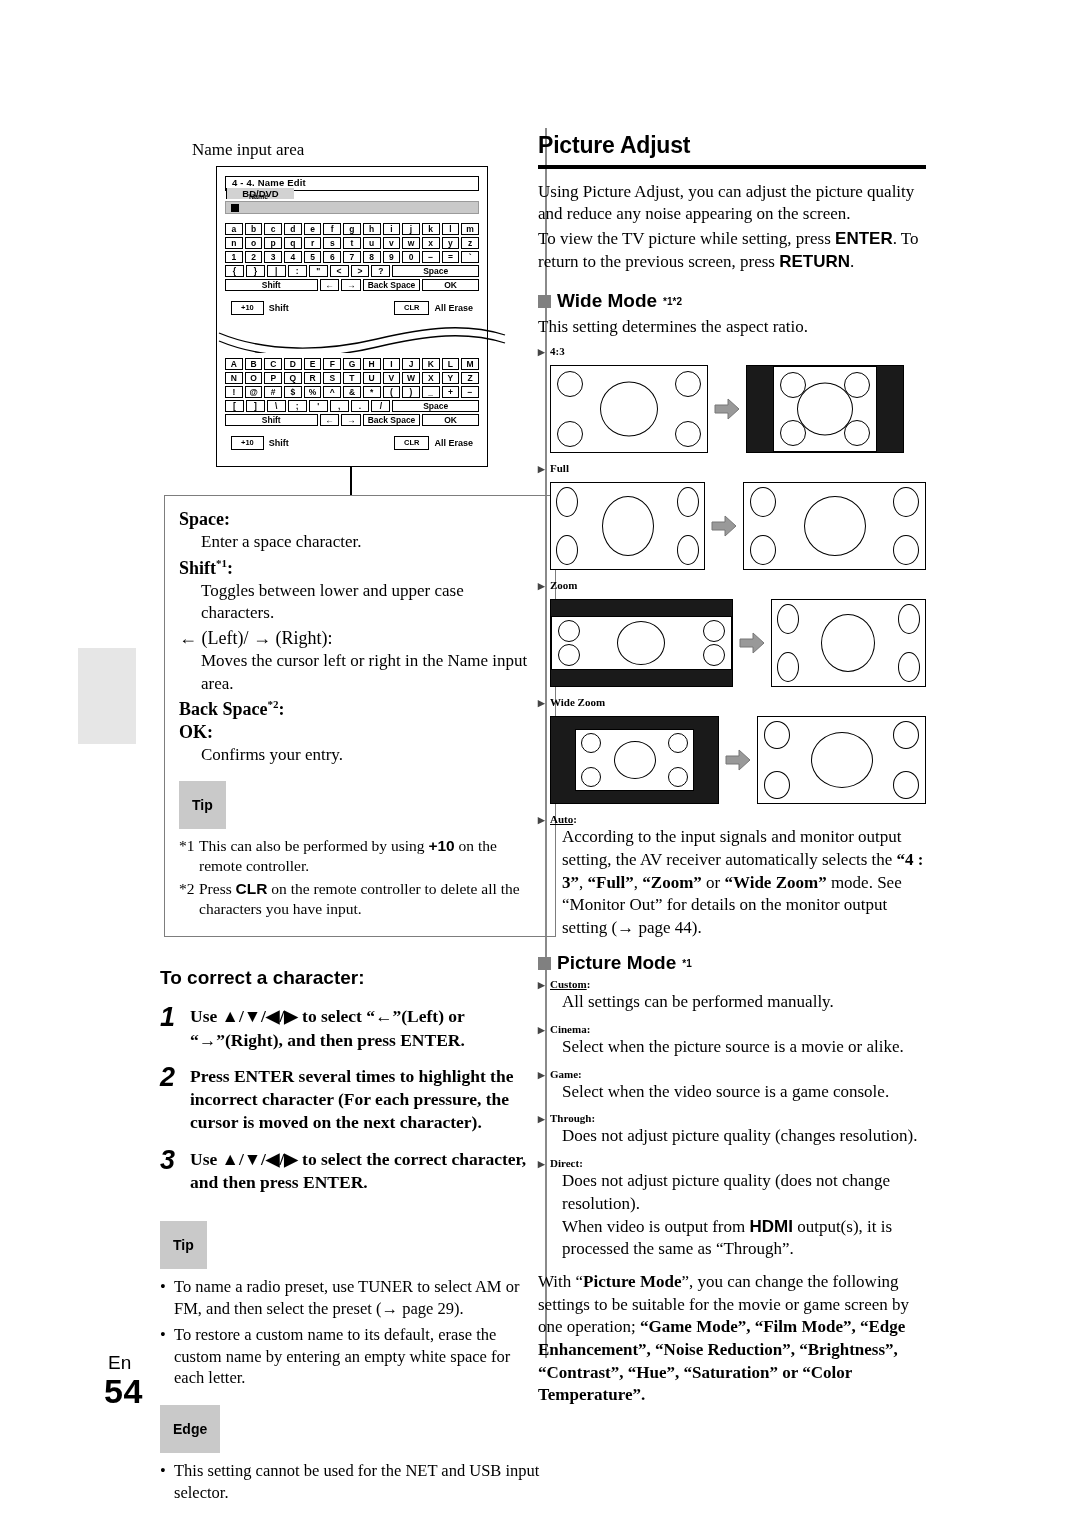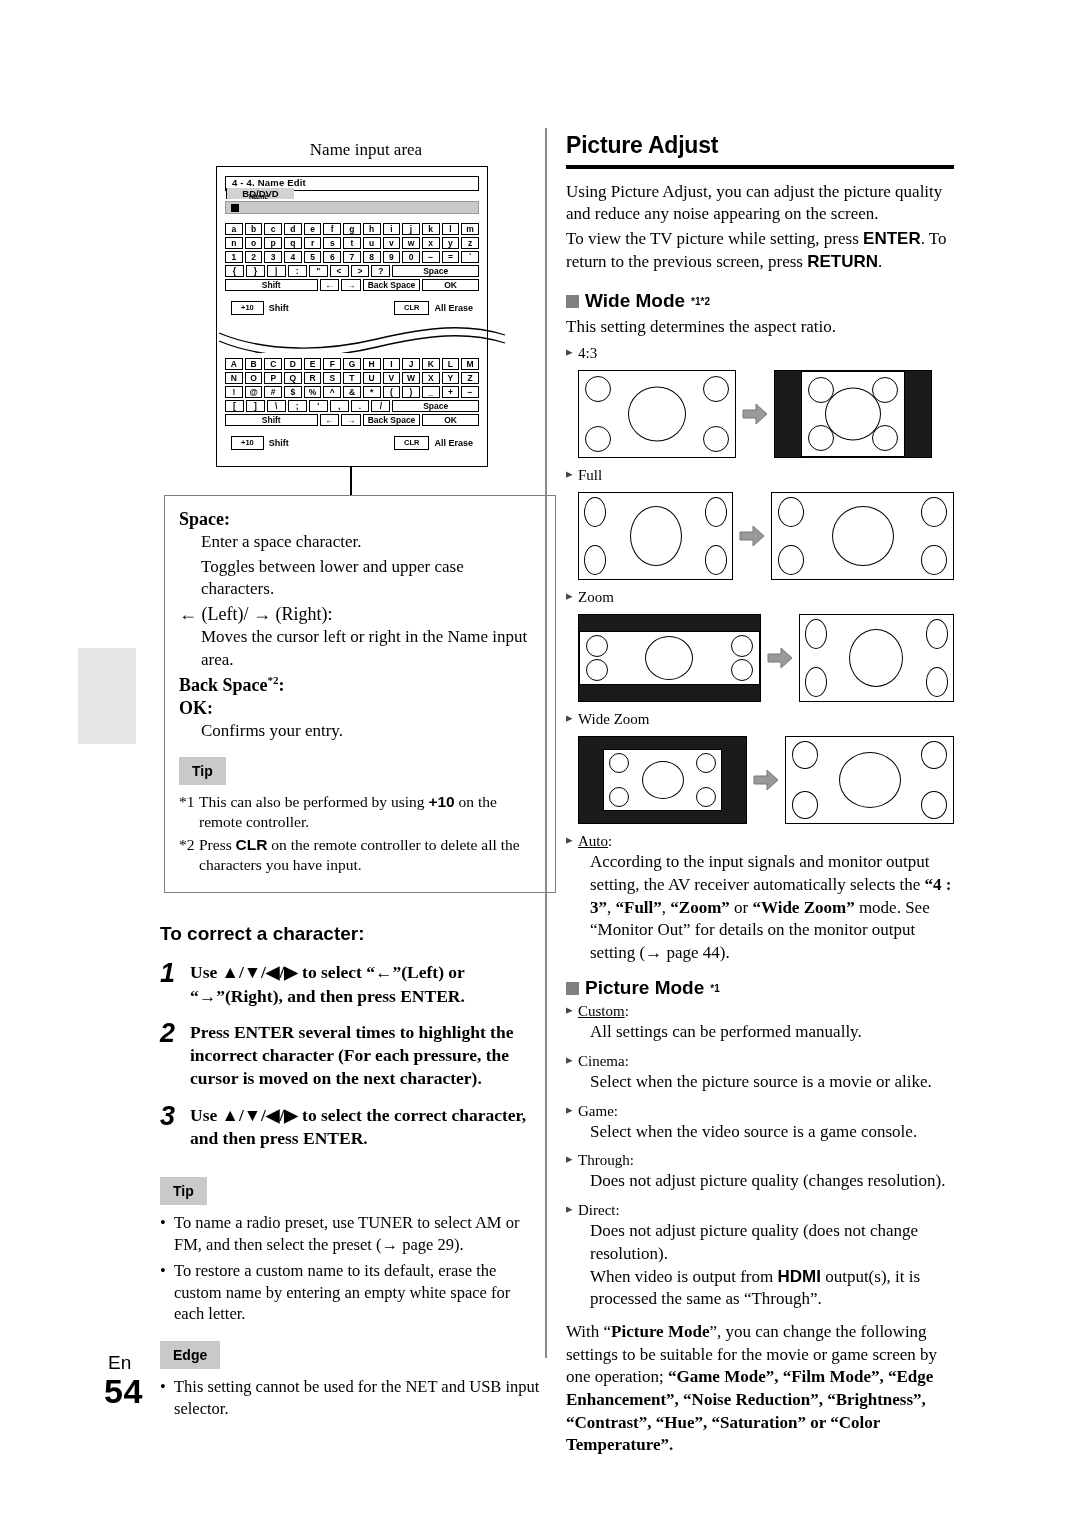--- a/index.html
+++ b/index.html
@@ -33,21 +33,21 @@
   }
   .footer-page {
     position: absolute; left: 104px; top: 1372px;
     font-family: "Liberation Sans", sans-serif;
     font-size: 34px; font-weight: bold; letter-spacing: .5px;
   }
 
   
   .left-col { position: absolute; left: 160px; top: 140px; width: 380px; }
 
-  .caption { font-size: 17px; margin: 0 0 6px 32px; text-align: center; }
+  .caption { font-size: 17px; margin: 0 0 6px 32px; }
 
   .pointer-wrap { position: relative; height: 26px; margin-left: 58px; }
   .pointer-line { position: absolute; left: 0; top: 0; width: 1.5px; height: 26px; background: #000; }
 
   
   .osd {
     border: 1.6px solid #000; background: #fff;
     padding: 9px 8px 10px 8px; width: 272px; margin-left: 56px;
     position: relative;
   }
@@ -115,21 +115,21 @@
     border: 1.6px solid #7d7d7d; margin-top: 0; padding: 12px 14px 14px 14px;
     width: 392px;
   }
   .desc-term { font-size: 18px; font-weight: bold; margin: 0; line-height: 1.28; }
   .desc-term .sup { font-size: 11px; vertical-align: super; font-weight: bold; }
   .desc-def { font-size: 17px; margin: 0 0 2px 22px; line-height: 1.33; }
 
   .tipbar {
     display: inline-block; background: #c9c9c9;
     font-family: "Liberation Sans", sans-serif; font-size: 14px; font-weight: bold;
-    padding: 6px 13px; margin: 12px 0 7px 0; color: #000;
+    padding: 16px 13px; margin: 12px 0 7px 0; color: #000;
   }
   .fn-row { display: flex; font-size: 15.5px; line-height: 1.3; margin-bottom: 3px; }
   .fn-mark { width: 20px; flex: none; }
   .fn-text { flex: 1; }
   .bsans { font-family: "Liberation Sans", sans-serif; font-weight: bold; }
 
   
   .subhead {
     font-family: "Liberation Sans", sans-serif; font-size: 19px; font-weight: bold;
     margin: 30px 0 16px 0;
@@ -139,38 +139,38 @@
     font-family: "Liberation Sans", sans-serif; font-size: 27px; font-weight: bold;
     width: 30px; flex: none; line-height: .95; font-style: italic;
   }
   .step-body { font-size: 17.5px; font-weight: bold; line-height: 1.33; flex: 1; }
 
   .bullet-row { display: flex; font-size: 16.5px; line-height: 1.32; margin-bottom: 4px; }
   .bullet-dot { width: 14px; flex: none; }
   .bullet-text { flex: 1; }
 
   
-  .right-col { position: absolute; left: 566px; top: 132px; width: 388px; }
+  .right-col { position: absolute; left: 538px; top: 132px; width: 388px; }
 
   .h1 {
     font-family: "Liberation Sans", sans-serif; font-size: 23px; font-weight: bold;
     margin: 0 0 6px 0; letter-spacing: -.2px;
   }
   .h1-rule { height: 3.5px; background: #000; margin-bottom: 12px; }
 
   .body-p { font-size: 17px; line-height: 1.35; margin: 0 0 2px 0; }
 
   .h2 {
     font-family: "Liberation Sans", sans-serif; font-size: 19px; font-weight: bold;
     margin: 16px 0 4px 0; display: flex; align-items: center; gap: 6px;
   }
   .sq { width: 13px; height: 13px; background: #808080; display: inline-block; flex: none; }
   .h2 .sup { font-size: 10px; vertical-align: super; }
 
-  .h3 { font-size: 15px; font-weight: normal; margin: 9px 0 1px 0; padding-left: 12px; position: relative; }
+  .h3 { font-size: 11px; font-weight: bold; margin: 9px 0 1px 0; padding-left: 12px; position: relative; }
   .h3::before {
     content: "\25B8"; position: absolute; left: 0; top: -1px; font-size: 13px; color: #444;
   }
   .h3 .u { text-decoration: underline; }
   .h3-def { font-size: 17px; line-height: 1.34; margin: 0 0 0 24px; }
 
   
   .diagram { display: flex; align-items: center; margin: 8px 0 4px 12px; }
   .tv { position: relative; background: #fff; border: 1.6px solid #000; }
   .tv .inner { position: absolute; background: #fff; border: 1.2px solid #000; }
@@ -376,20 +376,21 @@
 
     <div class="osd-bottom-pointer">
       <div class="vline"></div>
     </div>
 
     
     <div class="desc-box" style="margin-left:4px;">
       <div class="desc-term"><span>Space</span>:</div>
       <div class="desc-def">Enter a space character.</div>
 
+      <div class="desc-term"><span>Shift</span><span class="sup">*1</span>:</div>
       <div class="desc-def">Toggles between lower and upper case characters.</div>
 
       <div class="desc-term" style="font-weight:normal;">← (Left)/ → (Right):</div>
       <div class="desc-def">Moves the cursor left or right in the Name input area.</div>
 
       <div class="desc-term"><span>Back Space</span><span class="sup">*2</span>:</div>
 
       <div class="desc-term"><span>OK</span>:</div>
       <div class="desc-def">Confirms your entry.</div>
 

